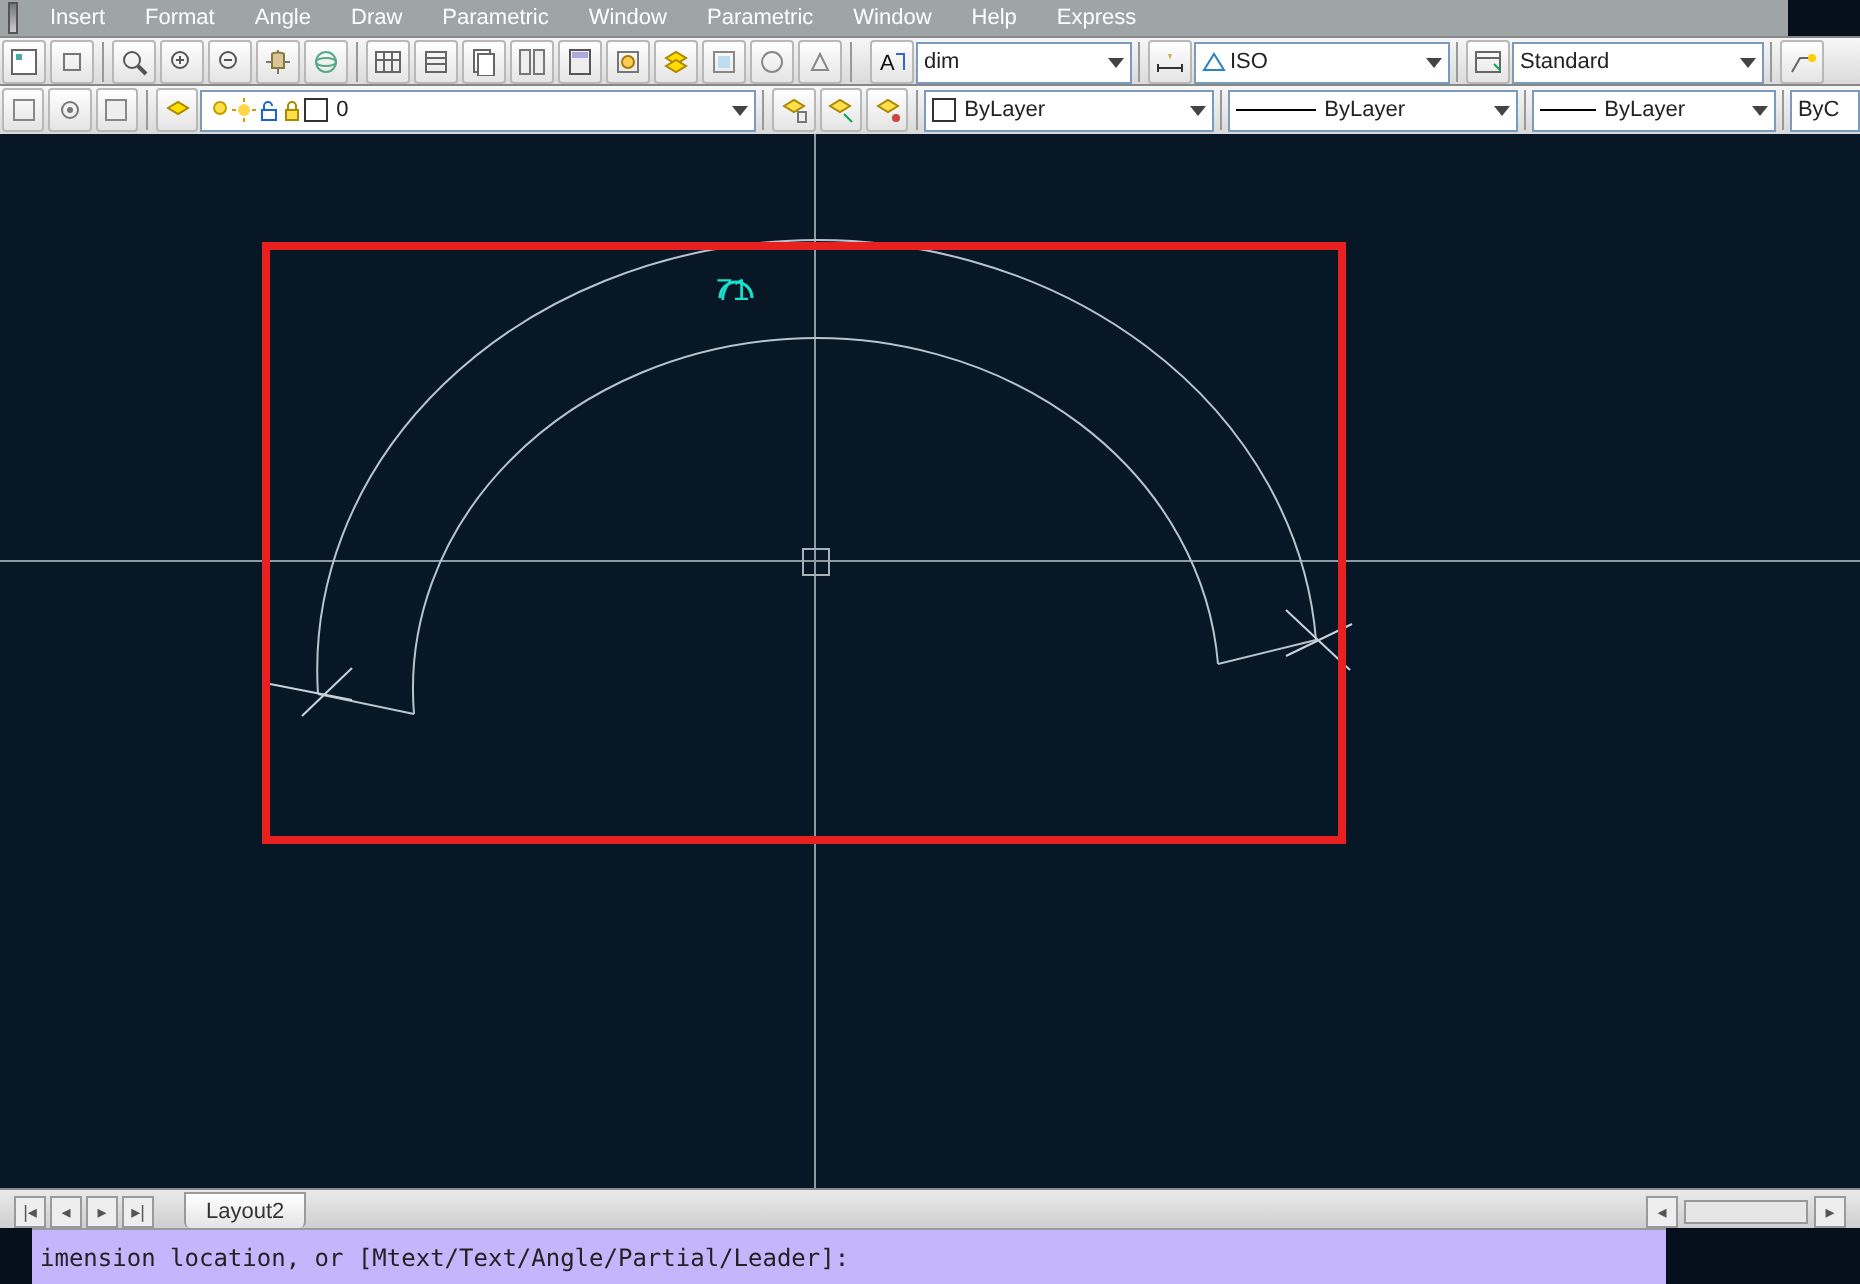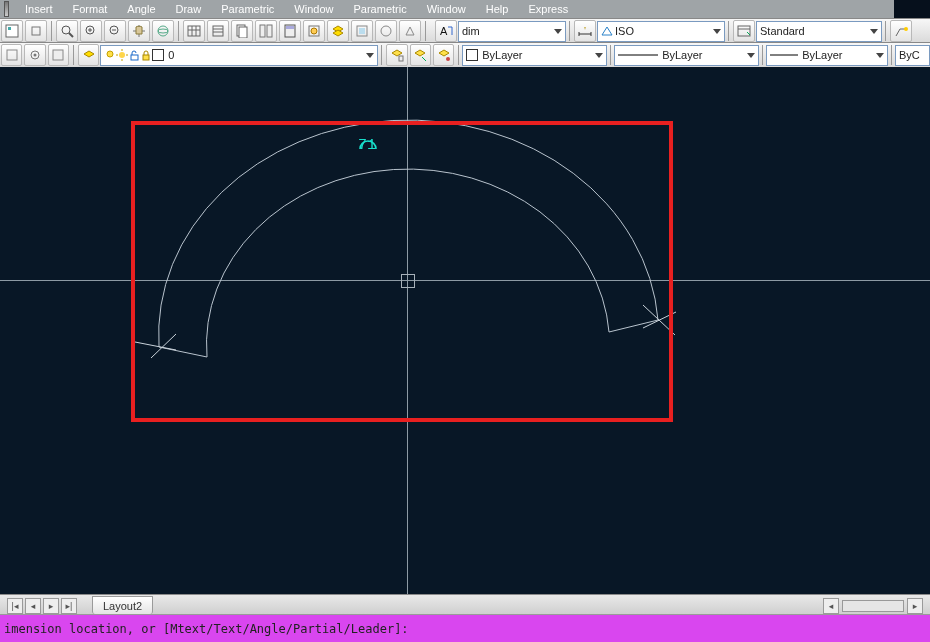--- a/index.html
+++ b/index.html
@@ -16,27 +16,27 @@
   .tb-sep{width:1px;height:20px;background:#999;margin:0 3px}
   .dd{height:19px;border:1px solid #7a9ac0;background:#fff;display:flex;align-items:center;padding:0 3px;font-size:11px;color:#222}
   .dd .arrow{margin-left:auto;border-left:4px solid transparent;border-right:4px solid transparent;border-top:5px solid #444}
   
   .canvas{position:absolute;left:0;top:67px;width:930px;height:527px;background:#081726}
   .canvas svg{position:absolute;left:0;top:0}
   .redbox{position:absolute;border:4px solid #e82020}
   .crosshair-h{position:absolute;height:1px;background:#8d9aa4}
   .crosshair-v{position:absolute;width:1px;background:#8d9aa4}
   .cursor-box{position:absolute;width:12px;height:12px;border:1px solid #a7b1b9}
-  .dim-label{position:absolute;font-family:Liberation Mono, monospace;font-size:15px;color:#18e0cc;display:flex;align-items:center;gap:2px}
+  .dim-label{position:absolute;font-family:Liberation Sans, sans-serif;font-size:15px;color:#18e0cc;display:flex;align-items:center;gap:2px}
   
   .tabstrip{position:absolute;left:0;top:594px;width:930px;height:20px;background:linear-gradient(#e9e9e9,#cfcfcf);border-top:1px solid #8a8a8a;display:flex;align-items:flex-end;padding-left:6px;box-sizing:border-box}
   .tab-nav{width:14px;height:14px;border:1px solid #9a9a9a;background:#eee;margin:0 1px;display:flex;align-items:center;justify-content:center;font-size:9px;color:#555}
   .layout-tab{height:17px;padding:0 10px;background:linear-gradient(#fff,#e4e4e4);border:1px solid #9a9a9a;border-bottom:none;border-radius:0 0 3px 3px;margin-left:14px;display:flex;align-items:center;font-size:11px;color:#333}
   
-  .cmdline{position:absolute;left:0;top:614px;width:930px;height:28px;background:#d946ef;border-top:1px solid #9a9a9a;display:flex;align-items:center;padding-left:4px;box-sizing:border-box;font-family:Consolas,monospace;font-size:12px;color:#222}
+  .cmdline{position:absolute;left:16px;top:614px;width:817px;height:28px;background:#c4b5fd;border-top:1px solid #9a9a9a;display:flex;align-items:center;padding-left:4px;box-sizing:border-box;font-family:Consolas,monospace;font-size:12px;color:#222}
   .sq{width:10px;height:10px;border:1px solid #333;display:inline-block;margin-right:4px}
 </style>
 </head>
 <body>
 
 <div class="menubar">
   <div class="gripper"></div>
   <span class="menu-item">Insert</span>
   <span class="menu-item">Format</span>
   <span class="menu-item">Angle</span>

